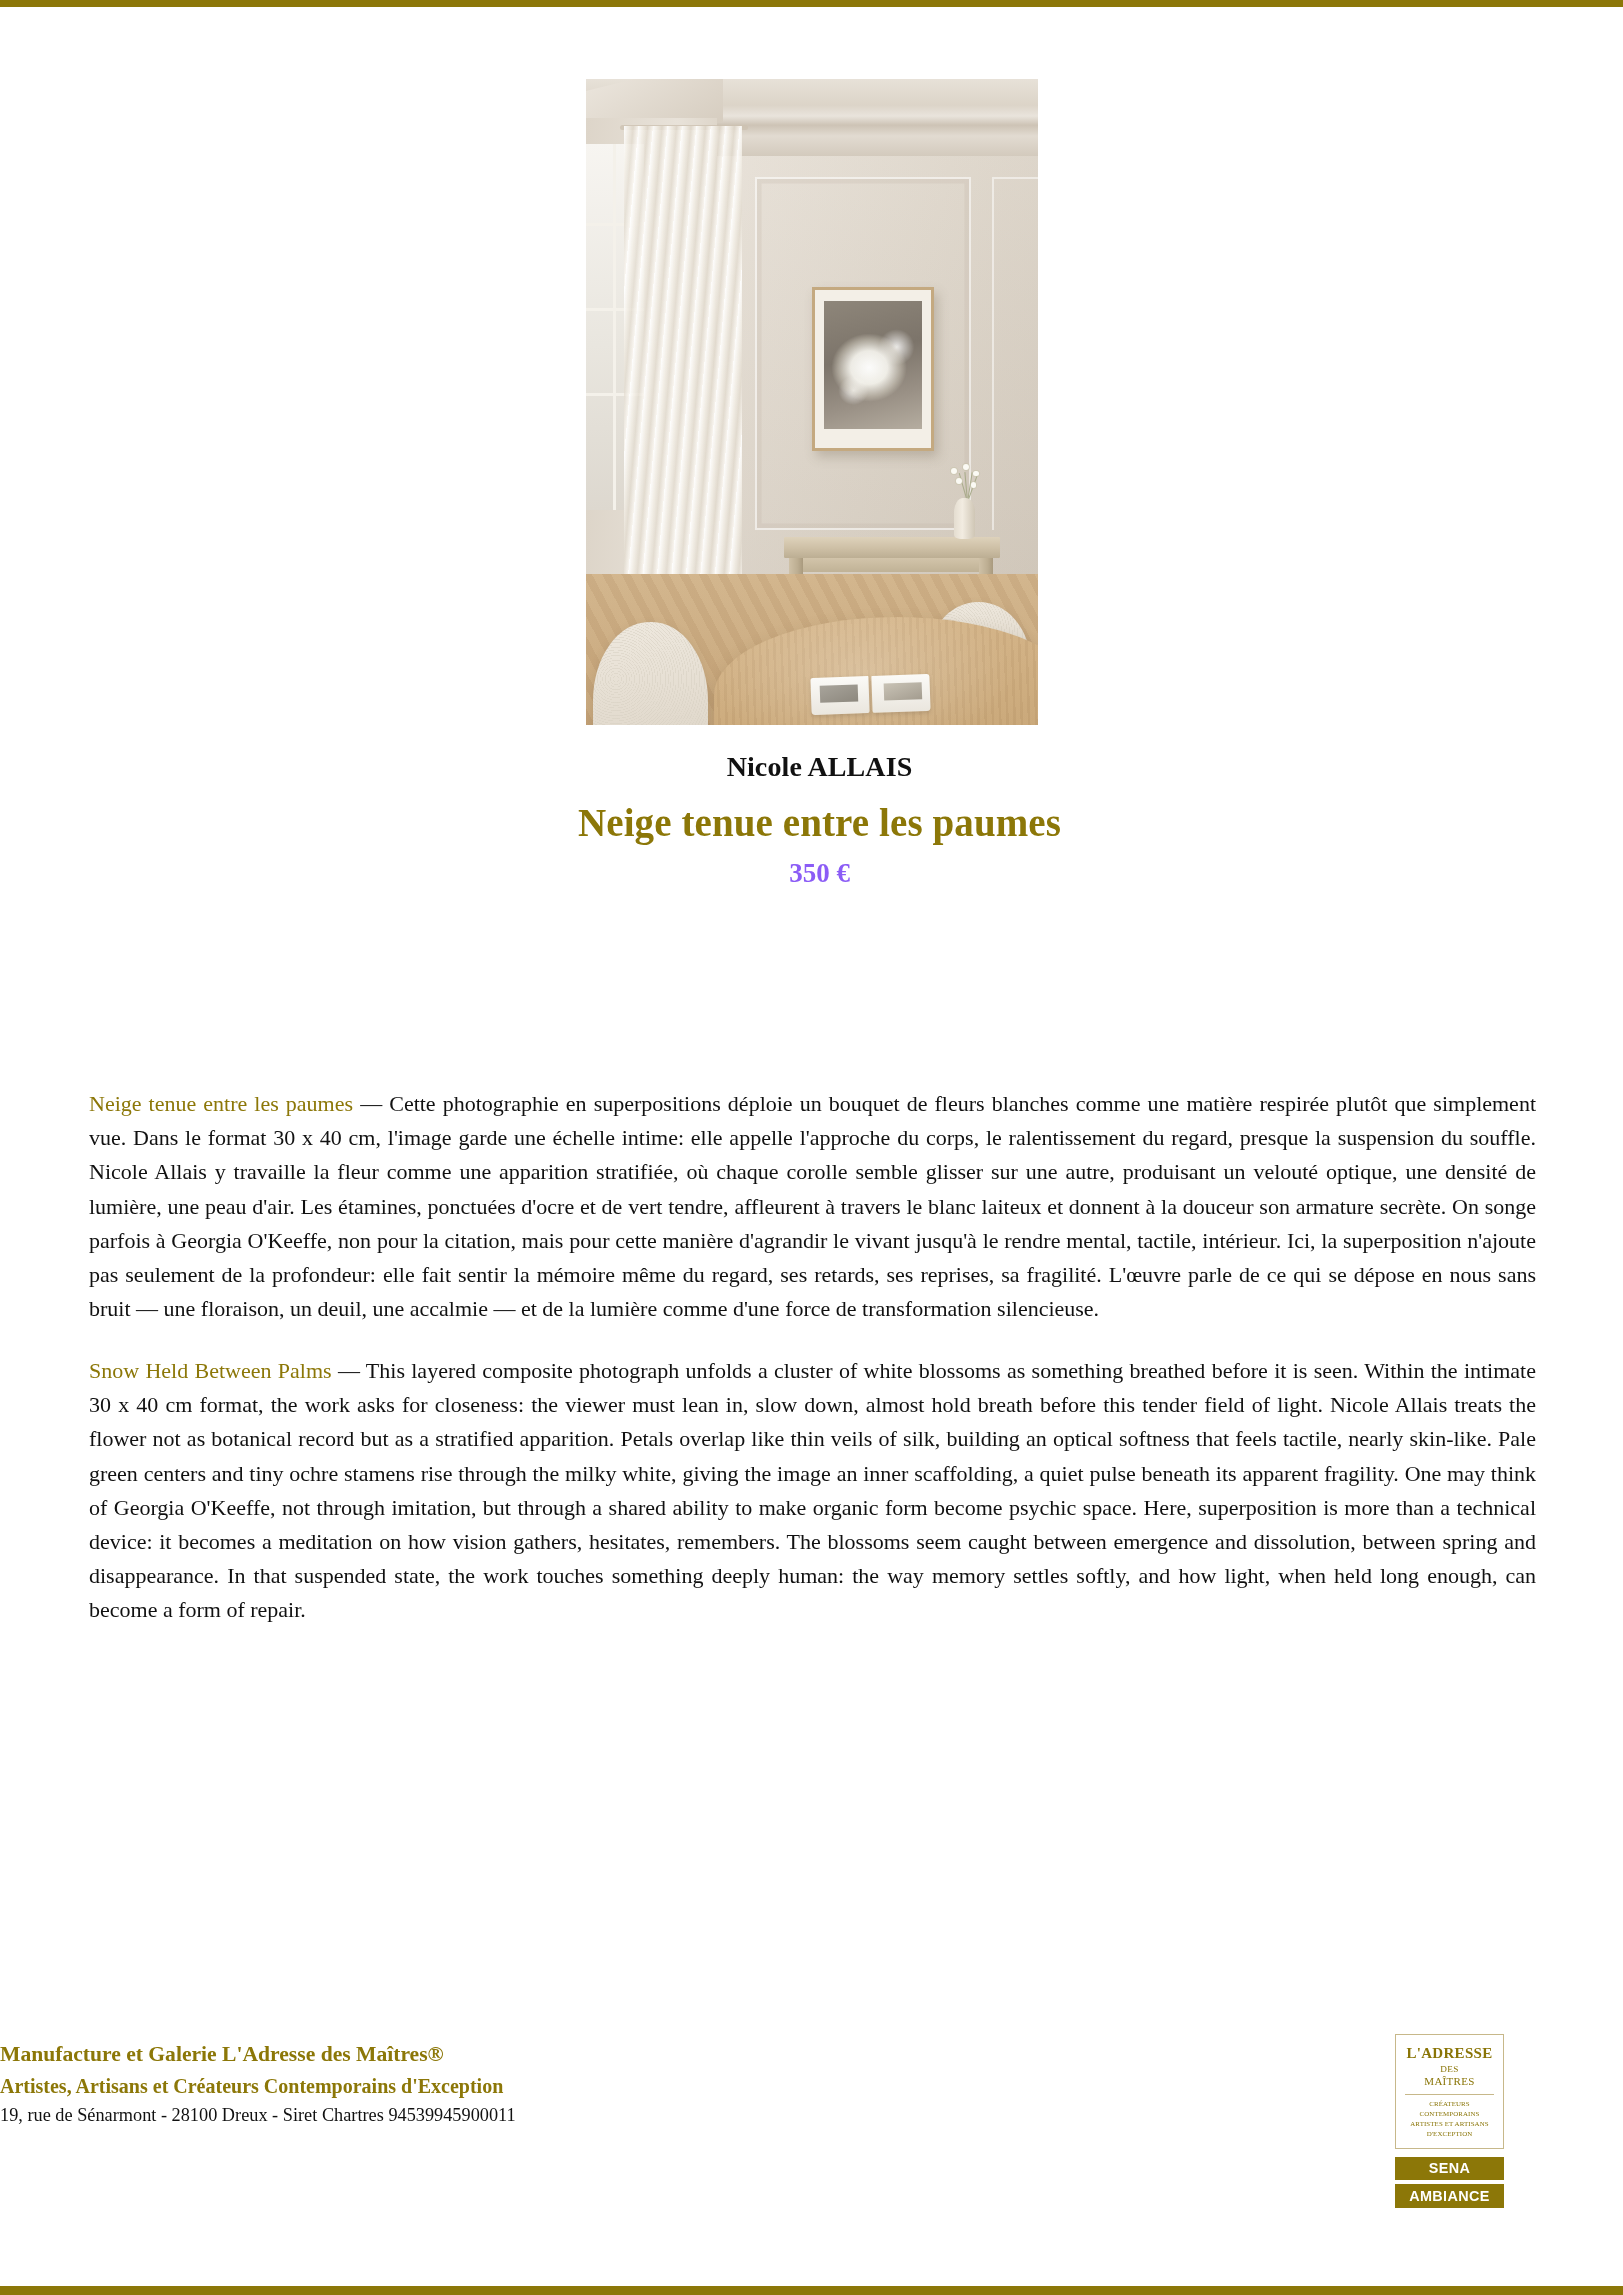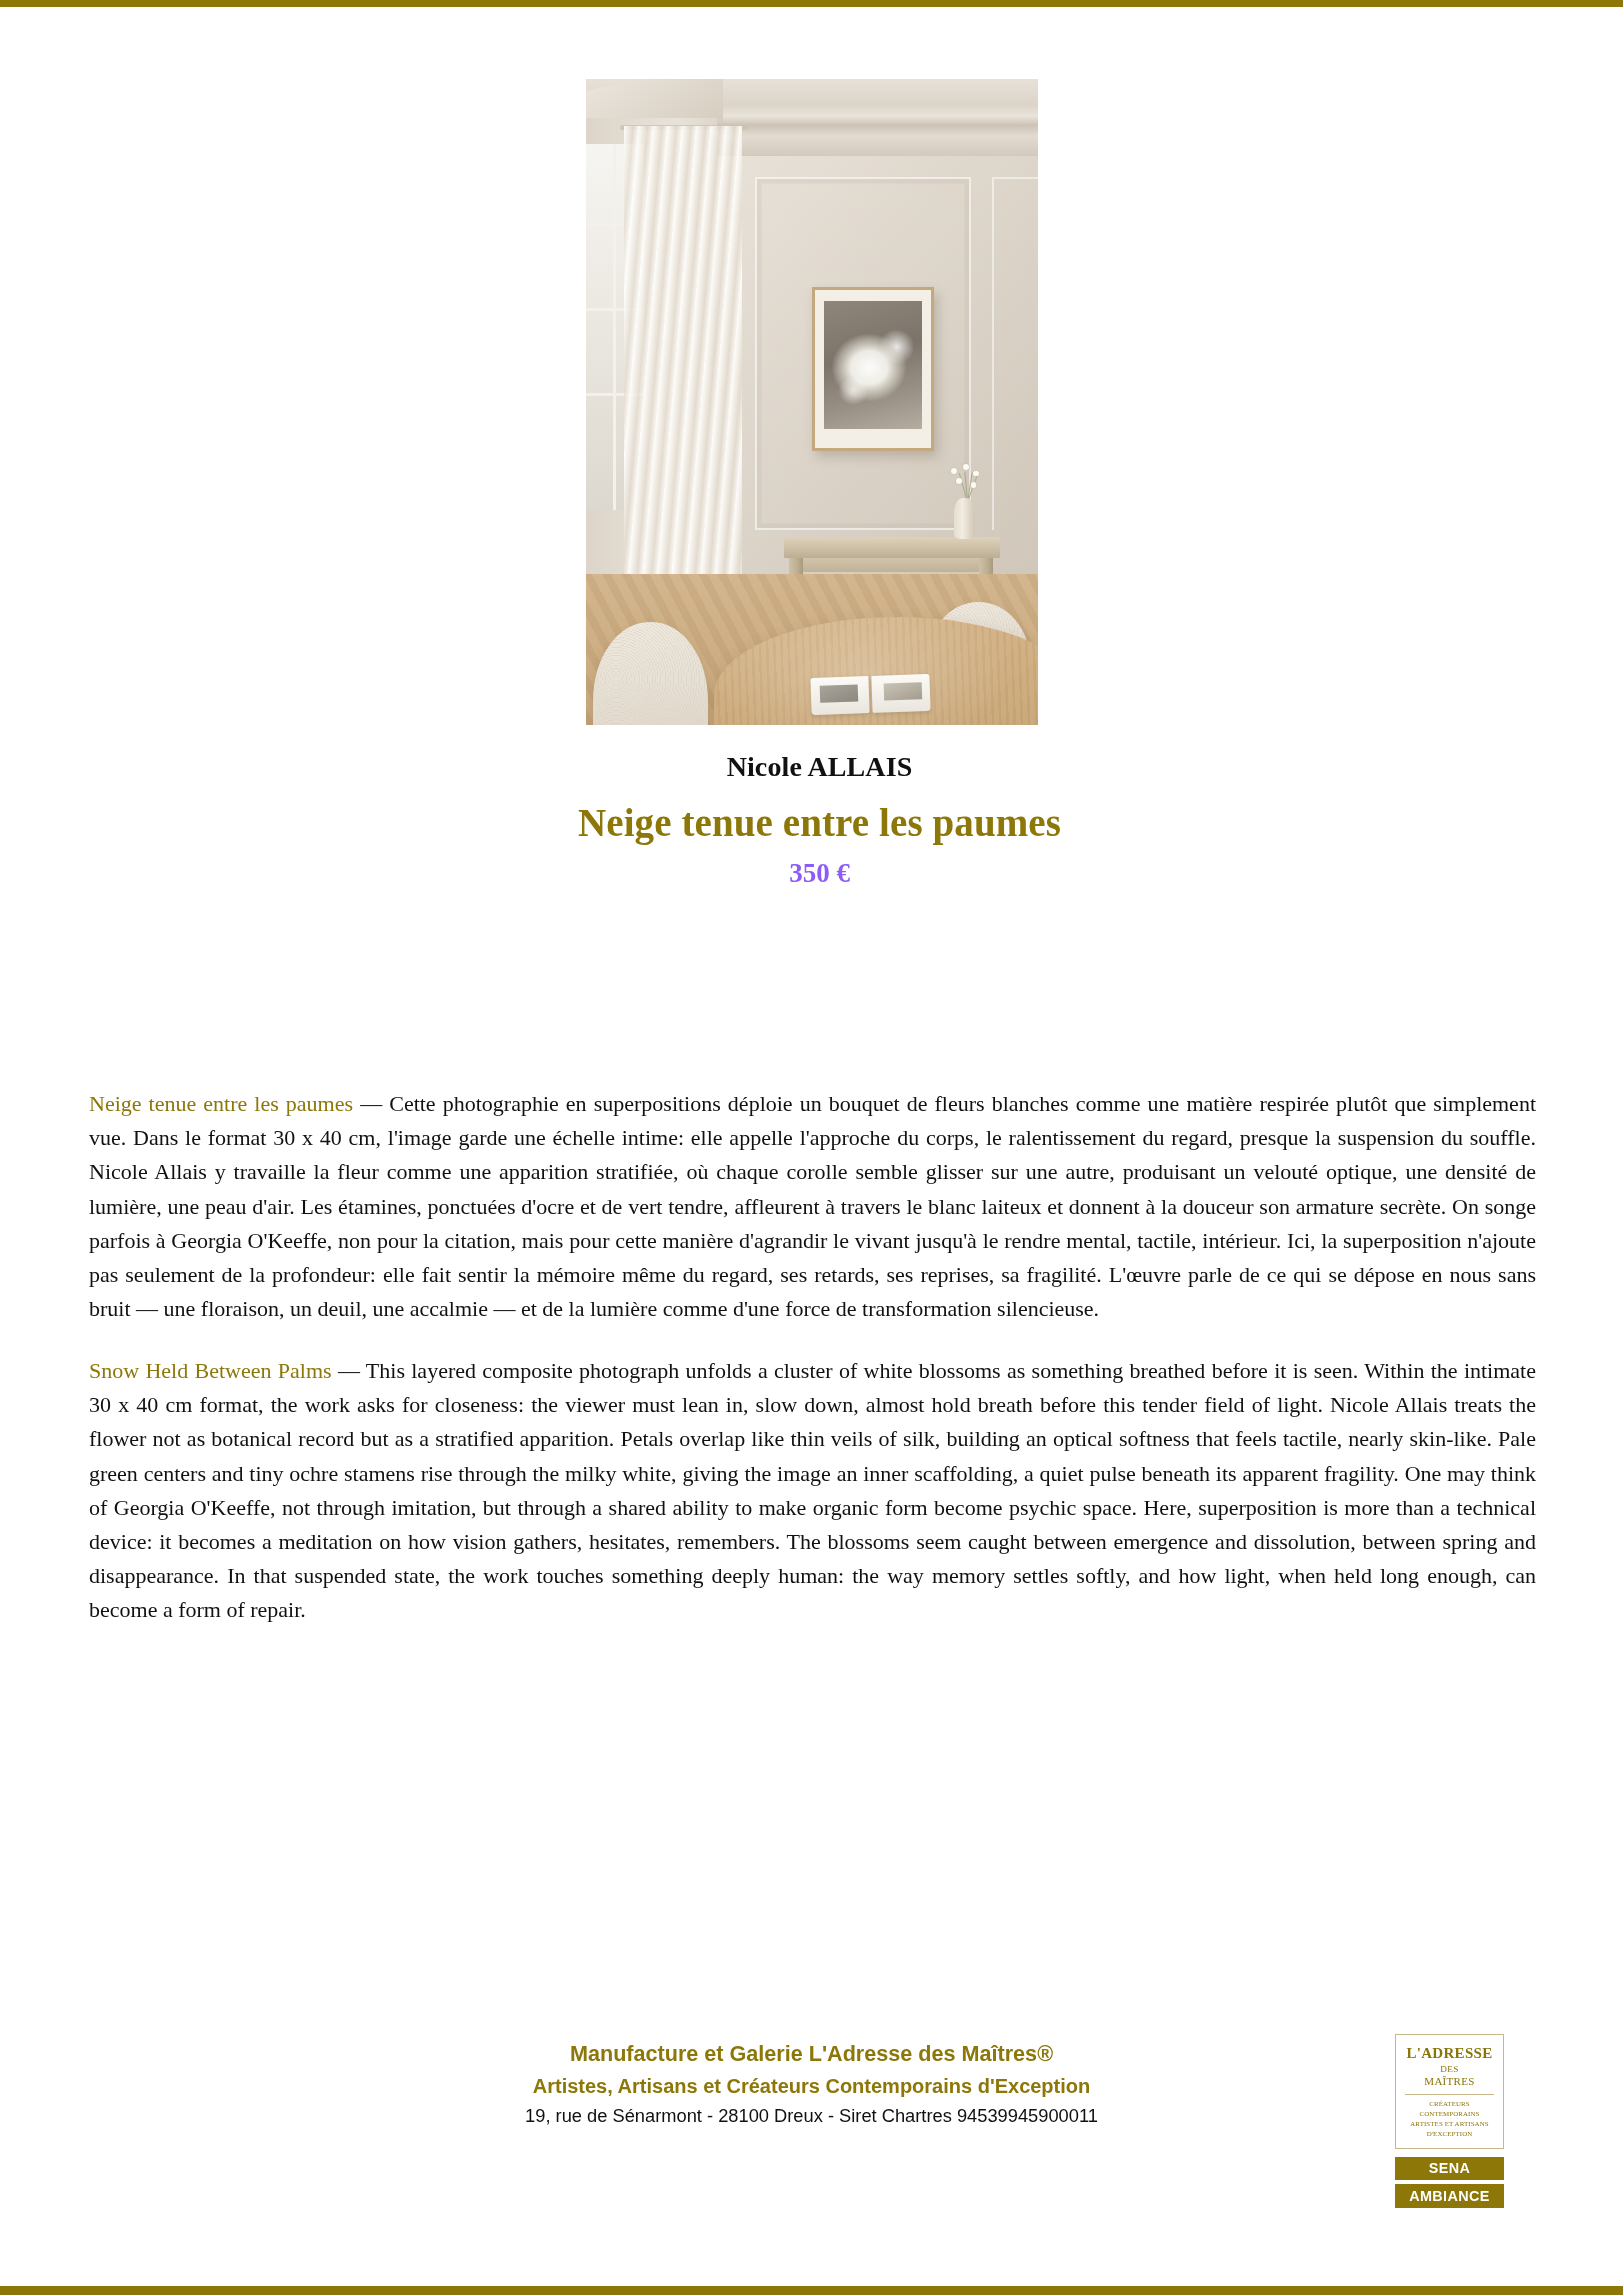--- a/index.html
+++ b/index.html
@@ -317,22 +317,22 @@
   }
   .para + .para { margin-top: 27.5px; }
   .lead { color: #8c7708; }
 
   
   .footer {
     position: absolute;
     left: 0;
     top: 2040px;
     width: 1623px;
-    text-align: center;
-    font-family: Liberation Sans, sans-serif;
+    text-align: left;
+    font-family: Liberation Serif, serif;
   }
   .footer-line { line-height: 1.3; }
   .f-gold {
     color: #8c7708;
     font-weight: bold;
     font-size: 20px;
   }
   .f-dark {
     color: #111111;
     font-size: 18.3px;

